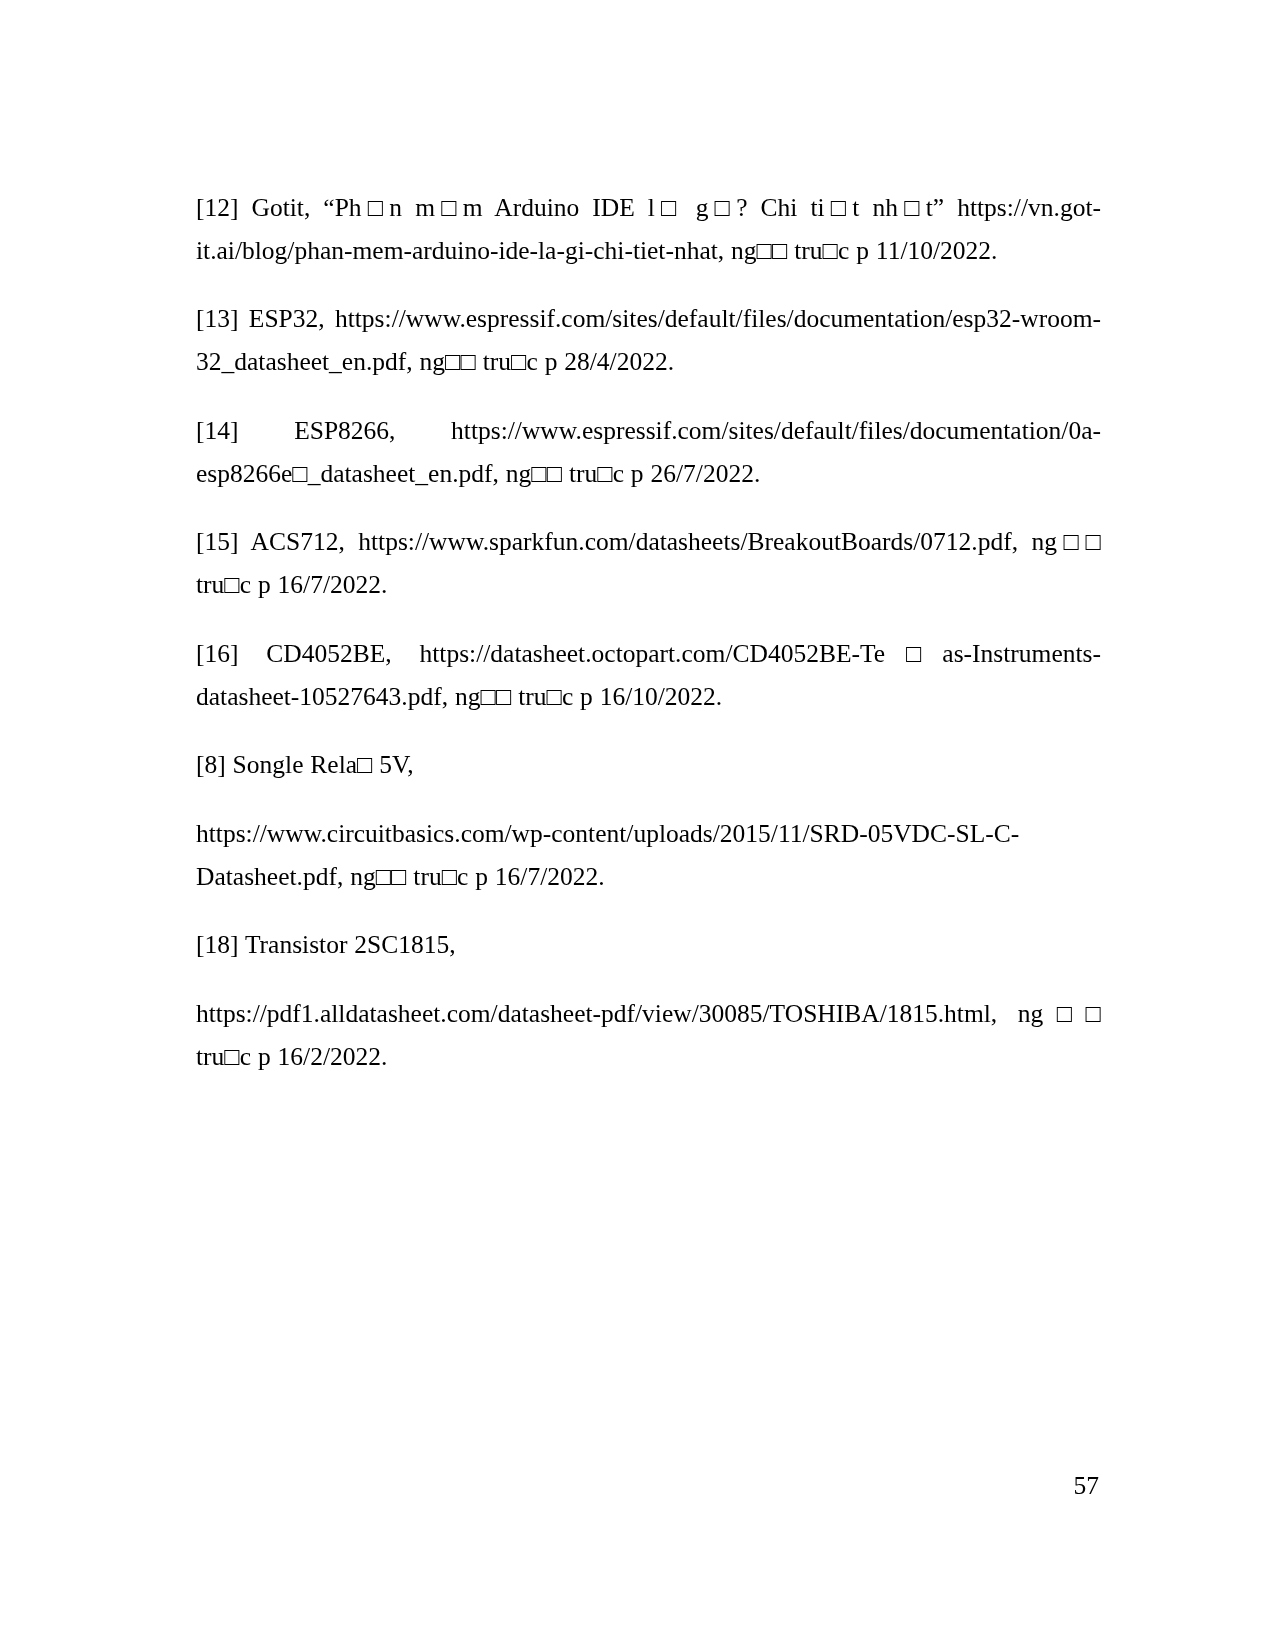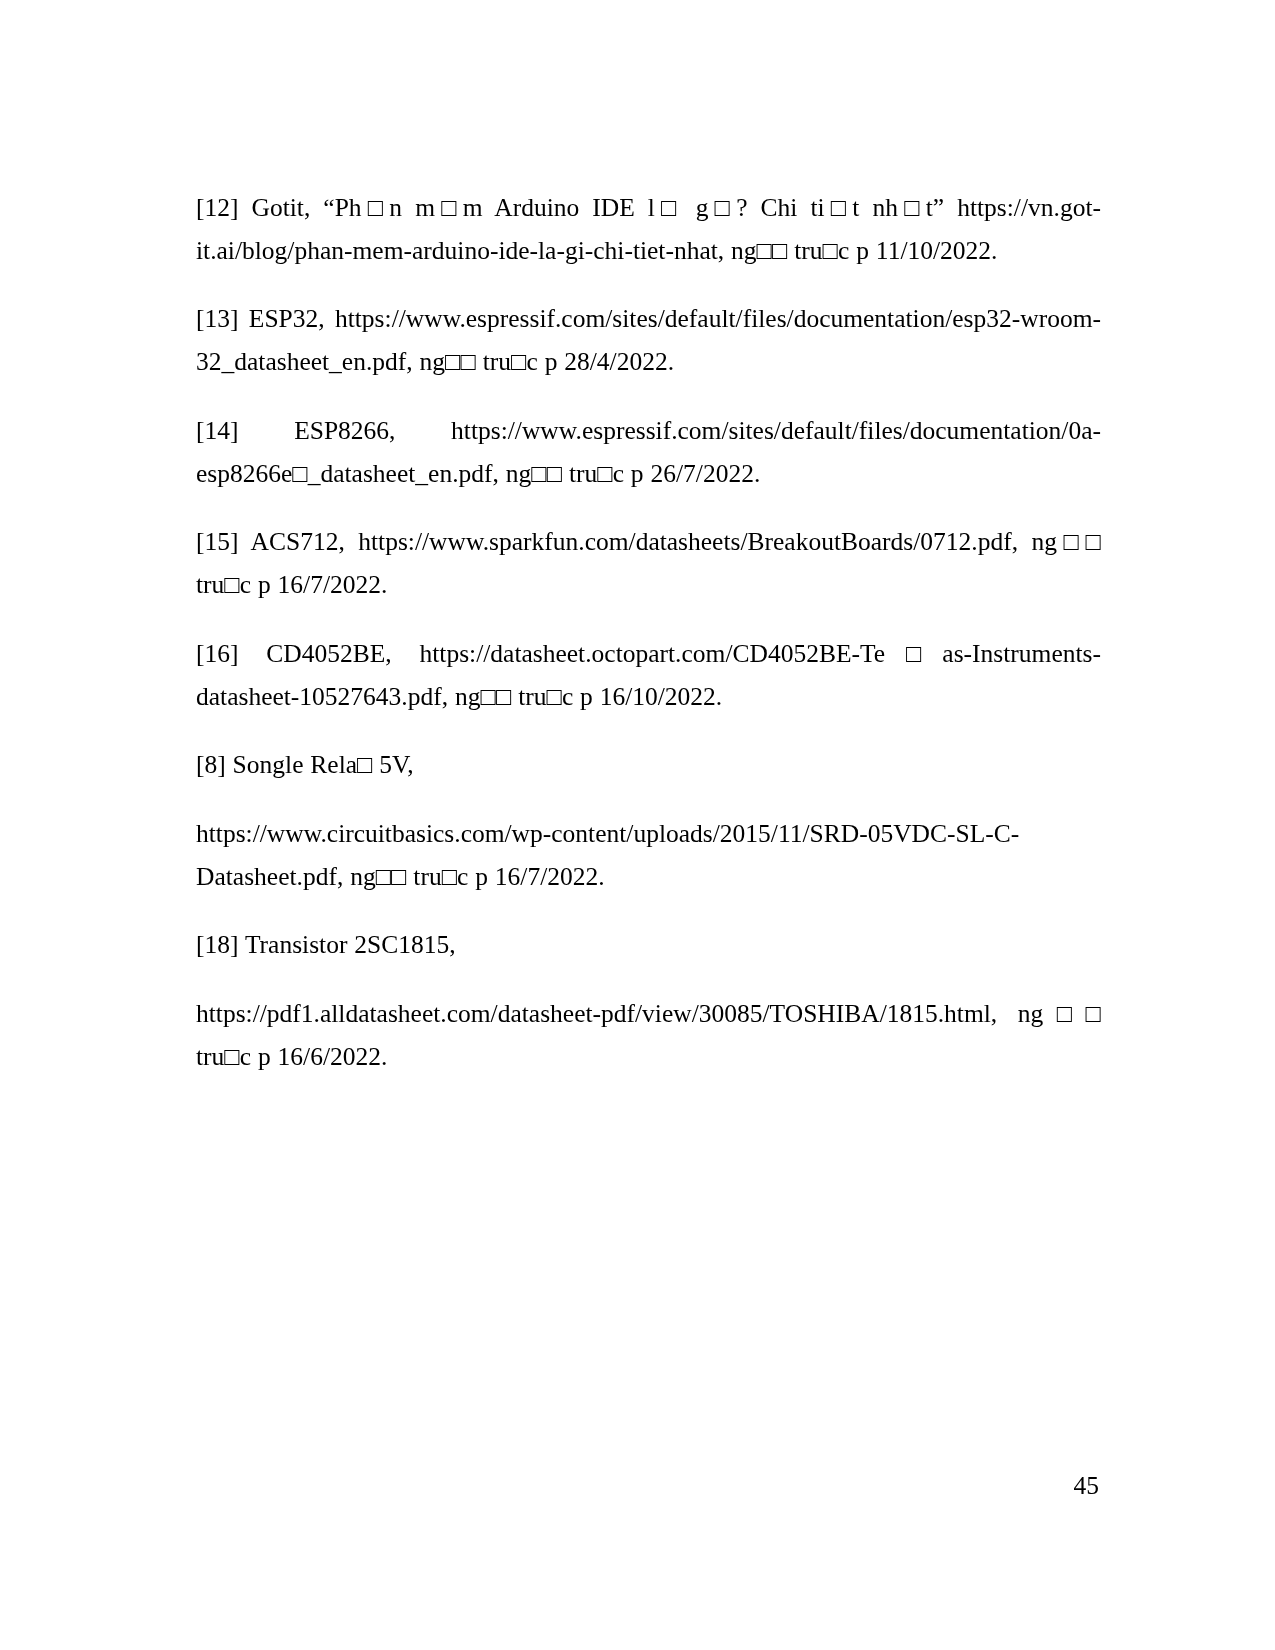--- a/index.html
+++ b/index.html
@@ -54,18 +54,18 @@
 
   <div class="content">
     <p class="ref-entry">[12] Gotit, “Ph□n m□m Arduino IDE l□ g□? Chi ti□t nh□t” https://vn.got-it.ai/blog/phan-mem-arduino-ide-la-gi-chi-tiet-nhat, ng□□ tru□c  p 11/10/2022.</p>
     <p class="ref-entry">[13] ESP32,            https://www.espressif.com/sites/default/files/documentation/esp32-wroom-32_datasheet_en.pdf, ng□□ tru□c  p 28/4/2022.</p>
     <p class="ref-entry">[14] ESP8266,              https://www.espressif.com/sites/default/files/documentation/0a-esp8266e□_datasheet_en.pdf, ng□□ tru□c  p 26/7/2022.</p>
     <p class="ref-entry">[15] ACS712,   https://www.sparkfun.com/datasheets/BreakoutBoards/0712.pdf,   ng□□ tru□c  p 16/7/2022.</p>
     <p class="ref-entry">[16] CD4052BE,             https://datasheet.octopart.com/CD4052BE-Te□as-Instruments-datasheet-10527643.pdf, ng□□ tru□c  p 16/10/2022.</p>
     <p class="ref-entry no-justify">[8] Songle Rela□ 5V,</p>
     <p class="ref-entry no-justify">https://www.circuitbasics.com/wp-content/uploads/2015/11/SRD-05VDC-SL-C-Datasheet.pdf, ng□□ tru□c  p 16/7/2022.</p>
     <p class="ref-entry no-justify">[18] Transistor 2SC1815,</p>
-    <p class="ref-entry">https://pdf1.alldatasheet.com/datasheet-pdf/view/30085/TOSHIBA/1815.html,       ng□□ tru□c  p 16/6/2022.</p>
+    <p class="ref-entry">https://pdf1.alldatasheet.com/datasheet-pdf/view/30085/TOSHIBA/1815.html,       ng□□ tru□c  p 16/2/2022.</p>
   </div>
 
-  <div class="page-number">45</div>
+  <div class="page-number">57</div>
 
 </div>
 
 </body></html>

